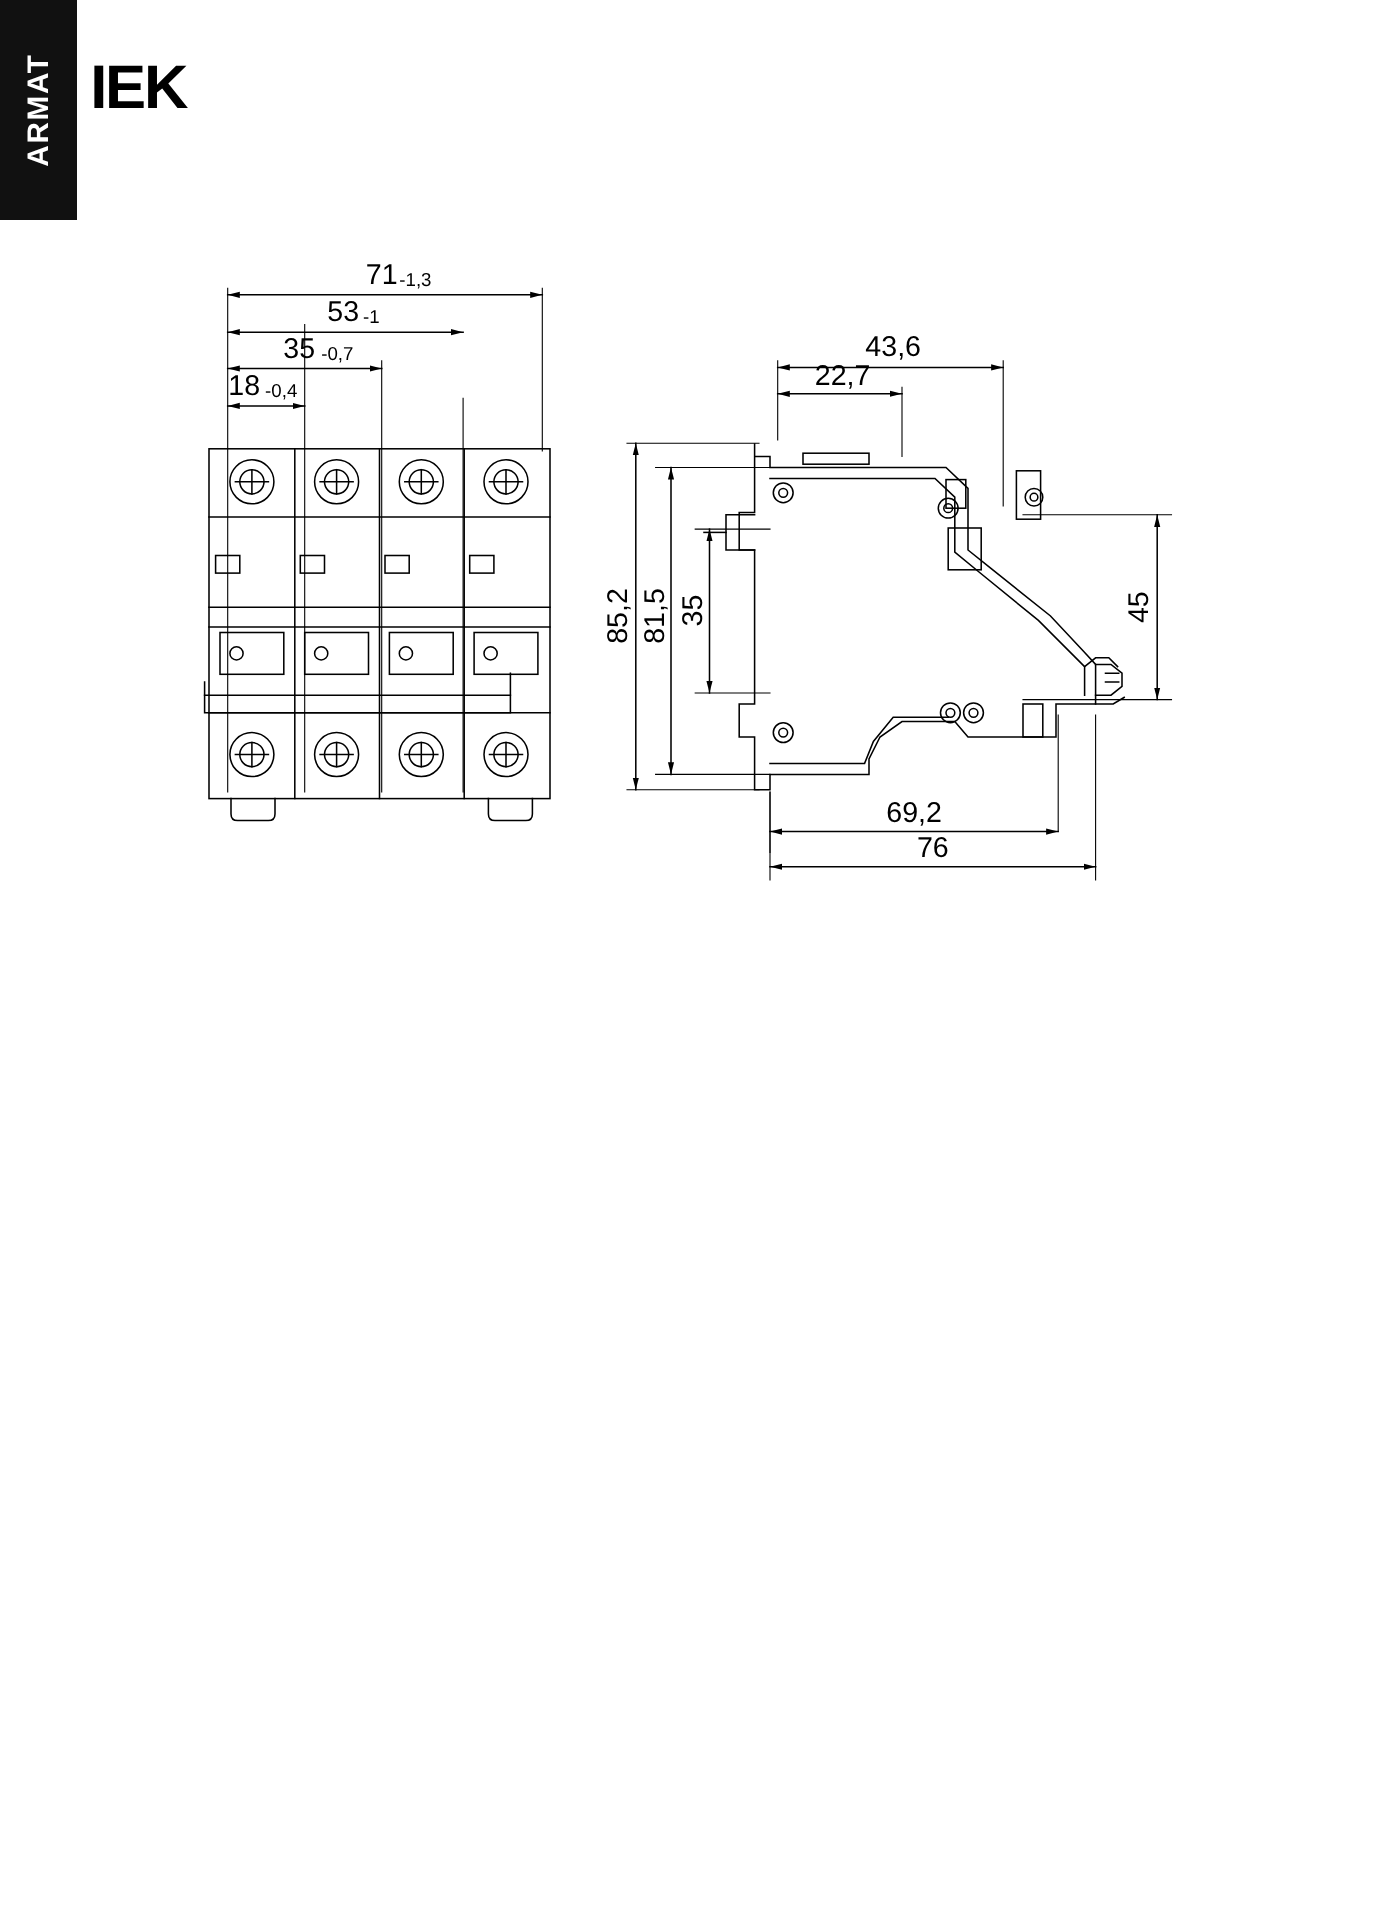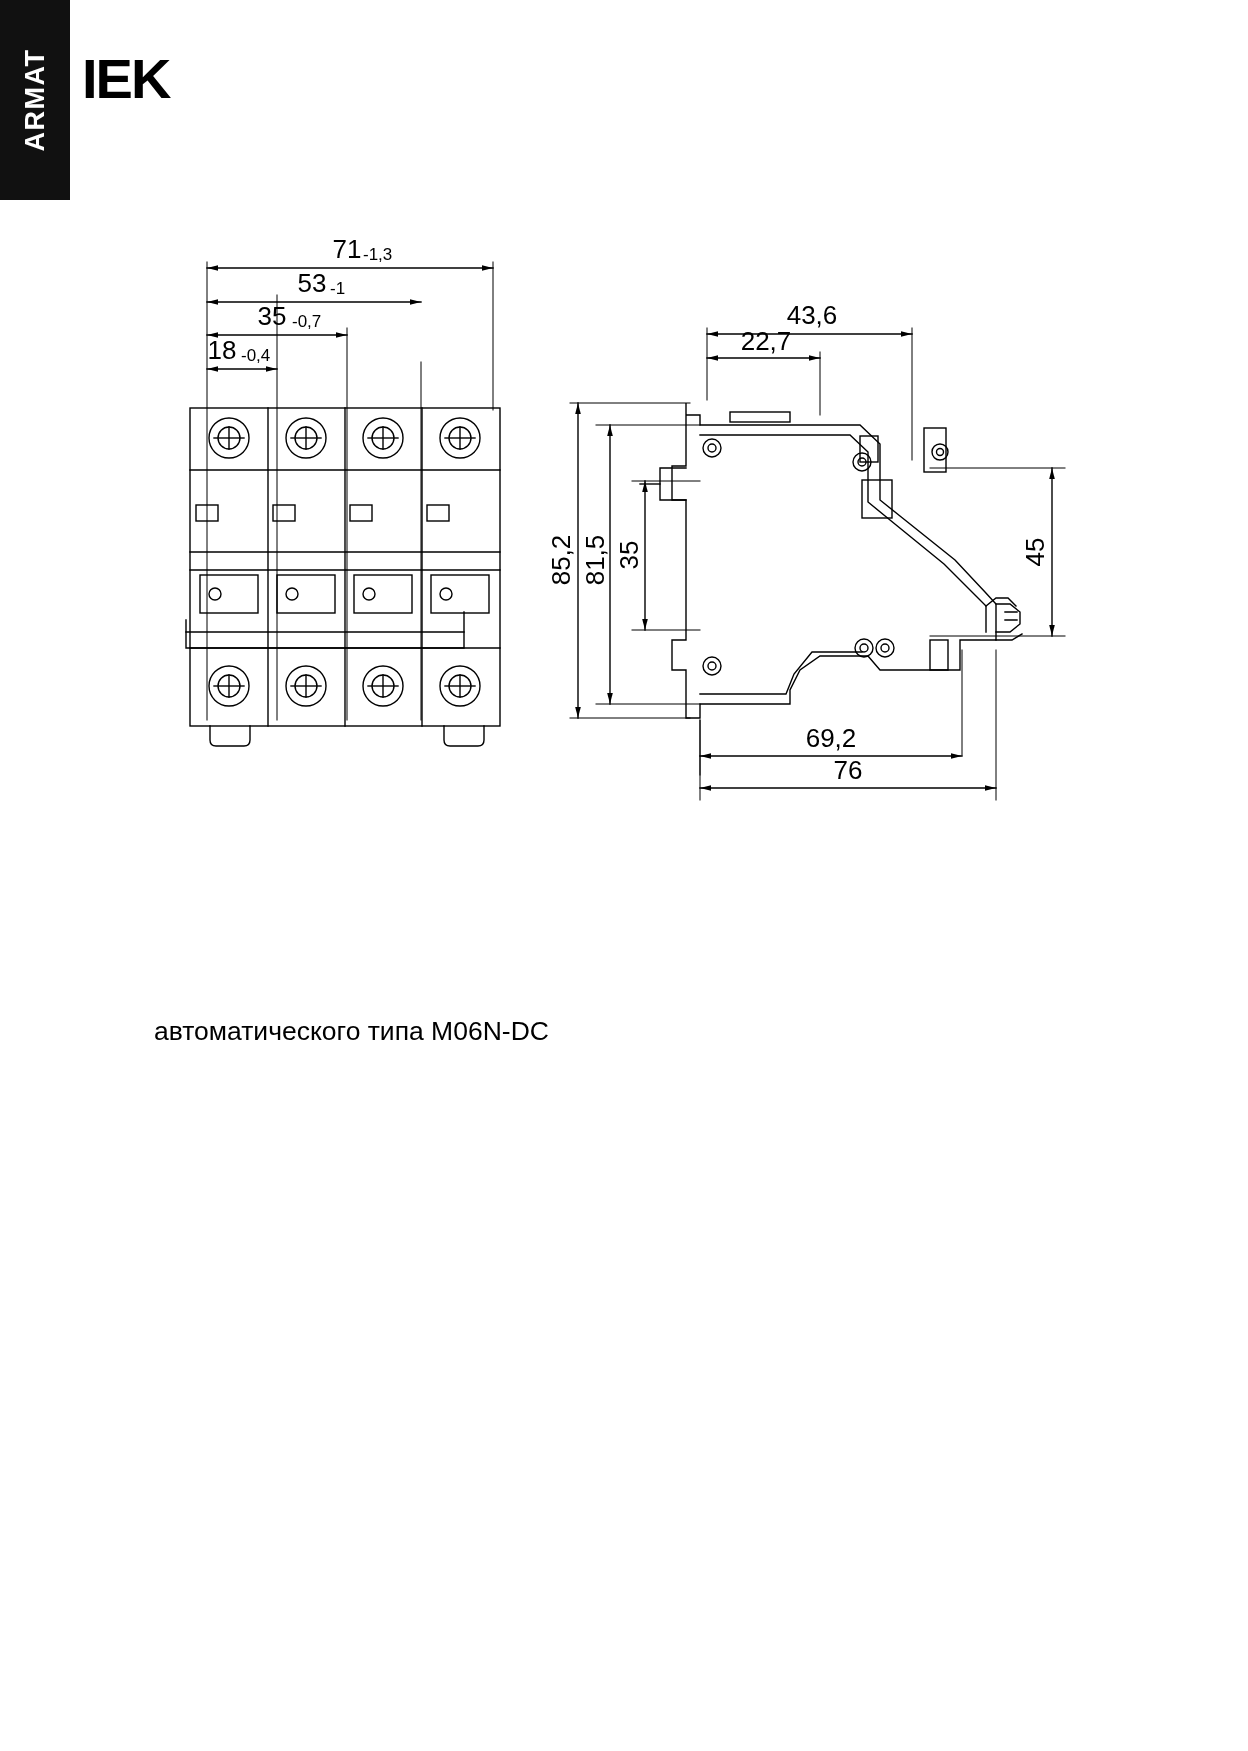--- a/index.html
+++ b/index.html
@@ -324,14 +324,13 @@
     <text x="638" y="355" text-anchor="middle" font-size="26" transform="rotate(-90 638 355)">35</text>
     <text x="1044" y="352" text-anchor="middle" font-size="26" transform="rotate(-90 1044 352)">45</text>
 
     <text x="831" y="547" text-anchor="middle" font-size="26">69,2</text>
     <text x="848" y="579" text-anchor="middle" font-size="26">76</text>
   </g>
 </svg>
 </div>
 
 <div id="figure-caption">
-  <span class="cap-line2">автоматического типа M06N-DC</span>
 </div>
 
 </body></html>

